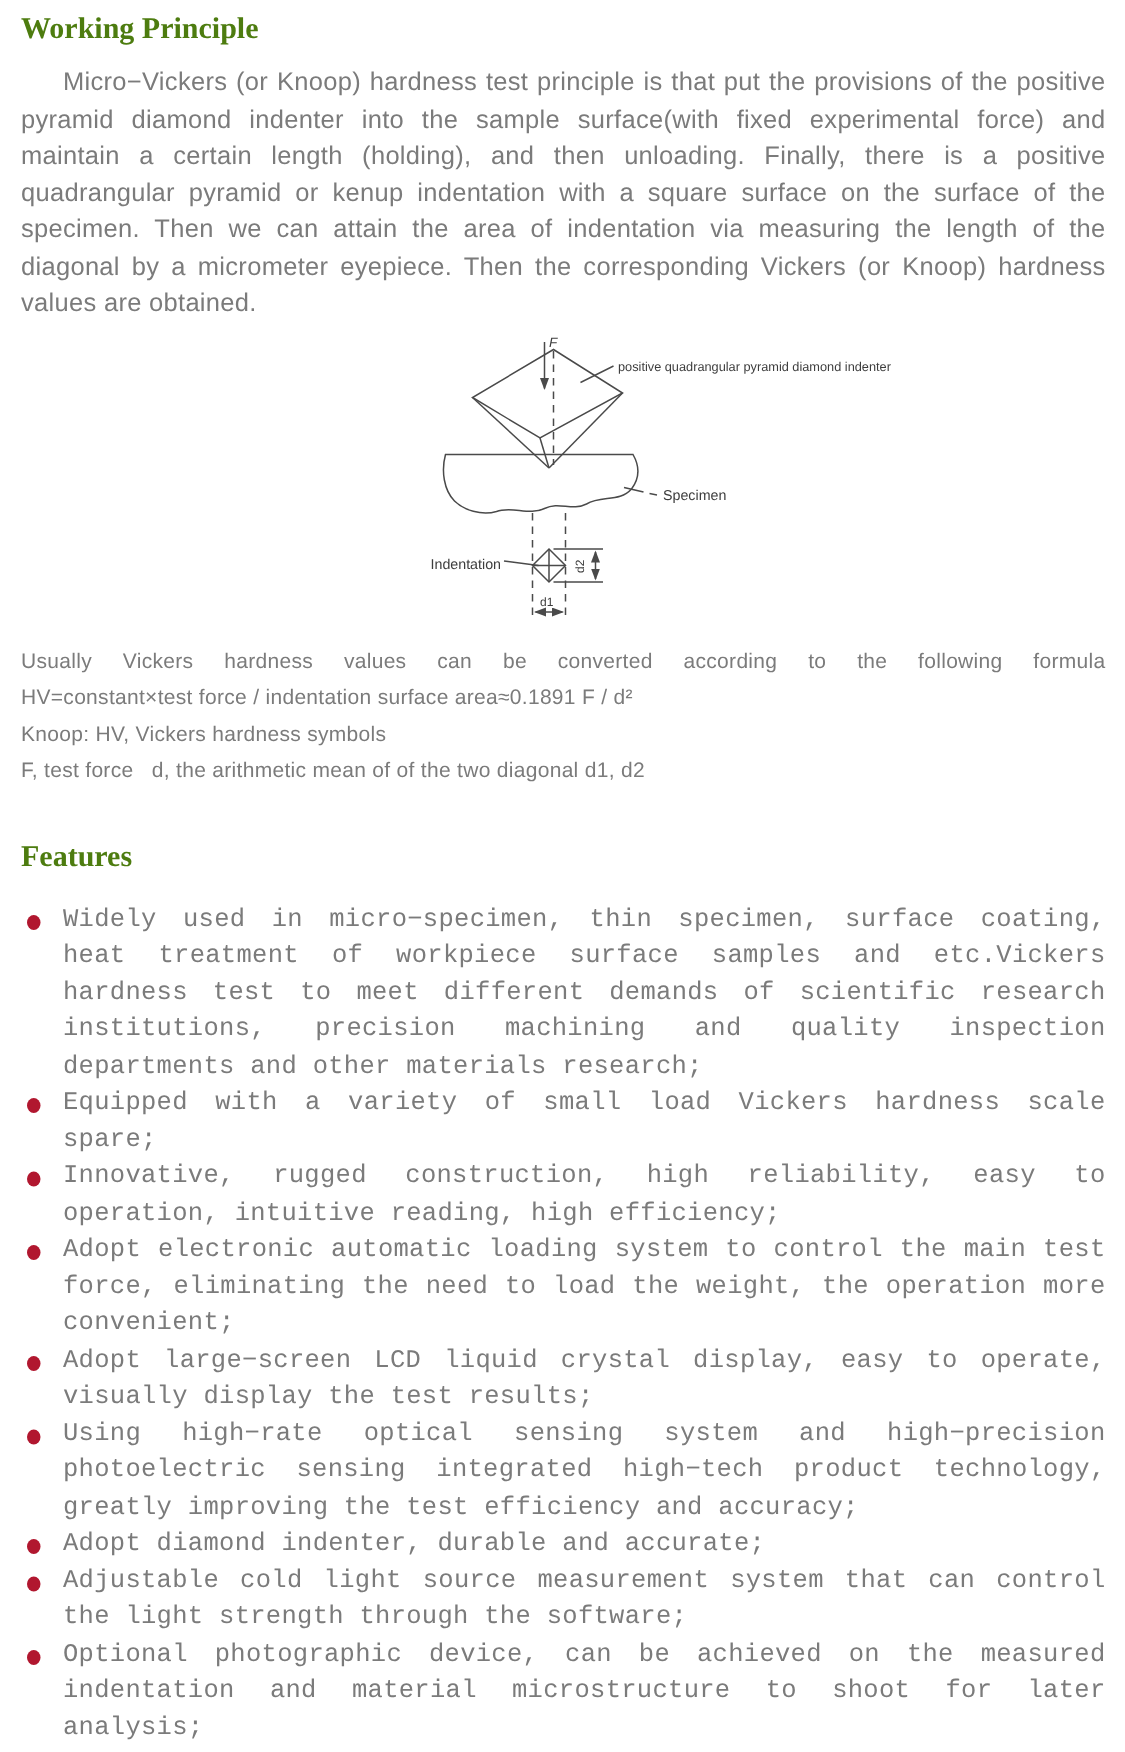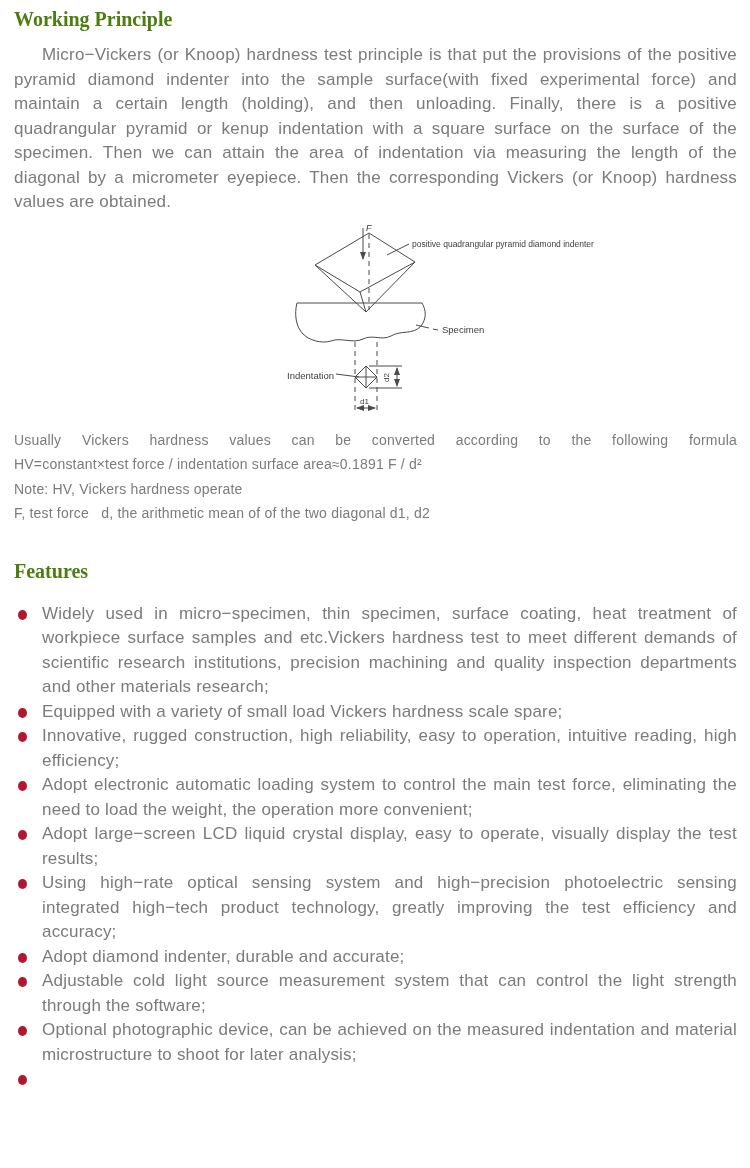--- a/index.html
+++ b/index.html
@@ -18,21 +18,21 @@
   .diagram{margin:7px 0 0 271px;width:340px;height:198px;}
   .diagram svg{display:block;}
   .diagram text{font-family:"Liberation Sans","DejaVu Sans",sans-serif;fill:#3d3d3d;}
   .dg-stroke{stroke:#4a4a4a;stroke-width:1;fill:none;}
   .dg-dash{stroke:#4a4a4a;stroke-width:1;fill:none;stroke-dasharray:5 4;}
 
   .formula{margin:8px 0 0;}
   .formula-line{font-size:14px;line-height:24.5px;letter-spacing:0.2px;}
   .justify-full{text-align:justify;text-align-last:justify;}
 
-  .features-list{list-style:none;margin:20px 0 0;padding:0;}
+  .features-list{list-style:none;margin:20px 0 0;padding:0;font-family:Liberation Mono, monospace;}
   .features-list li{position:relative;padding-left:28px;text-align:justify;}
   .bullet{position:absolute;left:4px;top:8px;width:9px;height:10px;border-radius:50%;
        background:#b1172f;}
 </style>
 </head>
 <body>
 
 <div class="page">
 
   <h1 class="section-title">Working Principle</h1>
@@ -87,21 +87,21 @@
       <text x="104" y="160" font-size="8" font-family="Liberation Serif, DejaVu Serif, serif" transform="rotate(-90 104 160)">d2</text>
 
       <line class="dg-stroke" x1="72" y1="186" x2="90" y2="186" marker-start="url(#ah)" marker-end="url(#ah)"></line>
       <text x="75" y="182" font-size="8" font-family="Liberation Serif, DejaVu Serif, serif">d1</text>
     </svg>
   </div>
 
   <div class="formula">
     <div class="formula-line justify-full">Usually Vickers hardness values can be converted according to the following formula</div>
     <div class="formula-line">HV=constant×test force / indentation surface area≈0.1891 F / d²</div>
-    <div class="formula-line">Note: HV, Vickers hardness operate</div>
+    <div class="formula-line">Knoop: HV, Vickers hardness symbols</div>
     <div class="formula-line">F, test force&nbsp;&nbsp;&nbsp;d, the arithmetic mean of of the two diagonal d1, d2</div>
   </div>
 
   <h1 class="section-title features-title">Features</h1>
 
   <ul class="features-list body-text">
     <li><span class="bullet"></span><span>Widely used in micro−specimen, thin specimen, surface coating, heat treatment of workpiece surface samples and etc.Vickers hardness test to meet different demands of scientific research institutions, precision machining and quality inspection departments and other materials research;</span></li>
     <li><span class="bullet"></span><span>Equipped with a variety of small load Vickers hardness scale spare;</span></li>
     <li><span class="bullet"></span><span>Innovative, rugged construction, high reliability, easy to operation, intuitive reading, high efficiency;</span></li>
     <li><span class="bullet"></span><span>Adopt electronic automatic loading system to control the main test force, eliminating the need to load the weight, the operation more convenient;</span></li>

